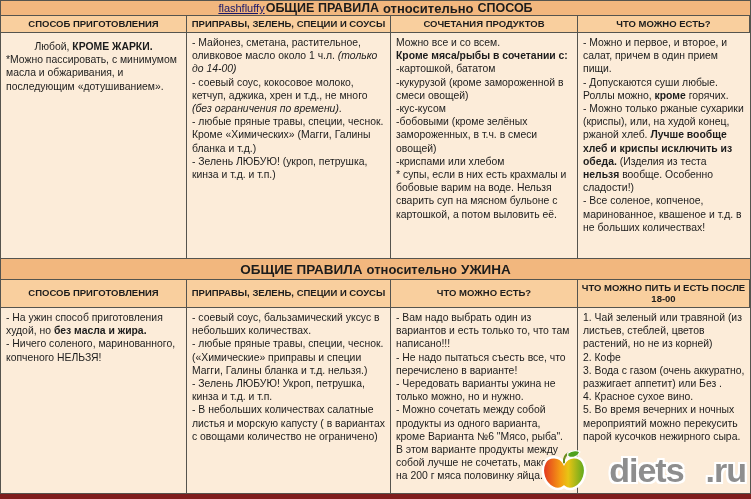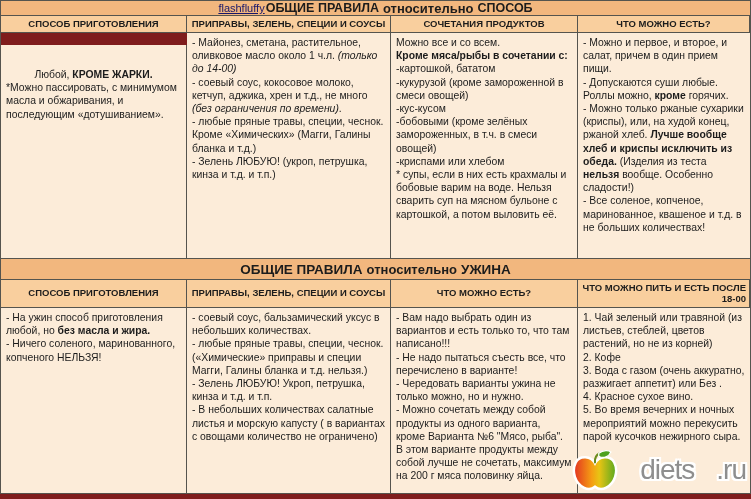--- a/index.html
+++ b/index.html
@@ -20,41 +20,41 @@
   .t2 .title-row { font-size:13.5px; }
   .title-mid { font-size:13px; margin:0 4px; }
   .title-main { margin-left:1px; }
   .link {
     color:#17176b; font-weight:normal; font-size:11px;
     text-decoration:underline; cursor:pointer;
   }
   .hcell {
     background:#f9cf9e;
     border-right:1px solid #55544e; border-bottom:1px solid #55544e;
-    display:flex; align-items:center; justify-content:center; text-align:right;
+    display:flex; align-items:center; justify-content:center; text-align:center;
     font-weight:bold; font-size:9.5px; line-height:1.15; padding:1px 3px;
   }
   .hcell:last-child, .bcell:last-child { border-right:none; }
   .bcell {
     background:#fcecd9;
     border-right:1px solid #55544e; border-bottom:1px solid #55544e;
     font-size:10.4px; line-height:1.27; padding:3px 5px 2px 5px;
     overflow:hidden;
   }
   .t2 .bcell { border-bottom:none; }
   .par { margin:0; }
   .b { font-weight:bold; }
   .i { font-style:italic; }
-  .cell-pad-top { padding-top:23px;margin-top:12px; }
+  .cell-pad-top { padding-top:7px; }
   .watermark {
     position:absolute; right:5px; bottom:8px;
     display:flex; align-items:center; gap:2px;
   }
   .wm-text {
-    font-weight:normal; font-size:28px; color:#8e8e8e; letter-spacing:-1px;
+    font-weight:bold; font-size:34px; color:#8e8e8e; letter-spacing:-1px;
     text-shadow:-2px -2px 0 #fff, 2px -2px 0 #fff, -2px 2px 0 #fff, 2px 2px 0 #fff,
                  0 -2px 0 #fff, 0 2px 0 #fff, -2px 0 0 #fff, 2px 0 0 #fff;
     padding-left:20px;
   }
 </style>
 </head>
 <body>
 
 <div class="sheet">
   <div class="tables">
@@ -102,21 +102,21 @@
       <div class="title-row">
         <span>ОБЩИЕ ПРАВИЛА</span>
           <span class="title-mid">относительно</span>
           <span>УЖИНА</span>
       </div>
       <div class="hcell">СПОСОБ ПРИГОТОВЛЕНИЯ</div>
       <div class="hcell">ПРИПРАВЫ, ЗЕЛЕНЬ, СПЕЦИИ И СОУСЫ</div>
       <div class="hcell">ЧТО МОЖНО ЕСТЬ?</div>
       <div class="hcell">ЧТО МОЖНО ПИТЬ И ЕСТЬ ПОСЛЕ 18-00</div>
       <div class="bcell">
-          <div class="par"><span>- На ужин способ приготовления любой, но </span><span class="b">без  масла и жира.</span></div>
+          <div class="par"><span>- На ужин способ приготовления худой, но </span><span class="b">без  масла и жира.</span></div>
           <div class="par"><span>- Ничего соленого, маринованного, копченого НЕЛЬЗЯ!</span></div>
         </div>
       <div class="bcell">
           <div class="par"><span>- соевый соус, бальзамический уксус в небольших количествах.</span></div>
           <div class="par"><span>- любые пряные травы, специи, чеснок. («Химические» приправы и специи Магги, Галины бланка и т.д. нельзя.)</span></div>
           <div class="par"><span>- Зелень ЛЮБУЮ! Укроп, петрушка, кинза и т.д. и т.п.</span></div>
           <div class="par"><span>- В небольших количествах салатные листья и морскую капусту  ( в вариантах с овощами количество не ограничено)</span></div>
         </div>
       <div class="bcell">
           <div class="par"><span>- Вам надо выбрать один из вариантов и есть только то, что там написано!!!</span></div>

